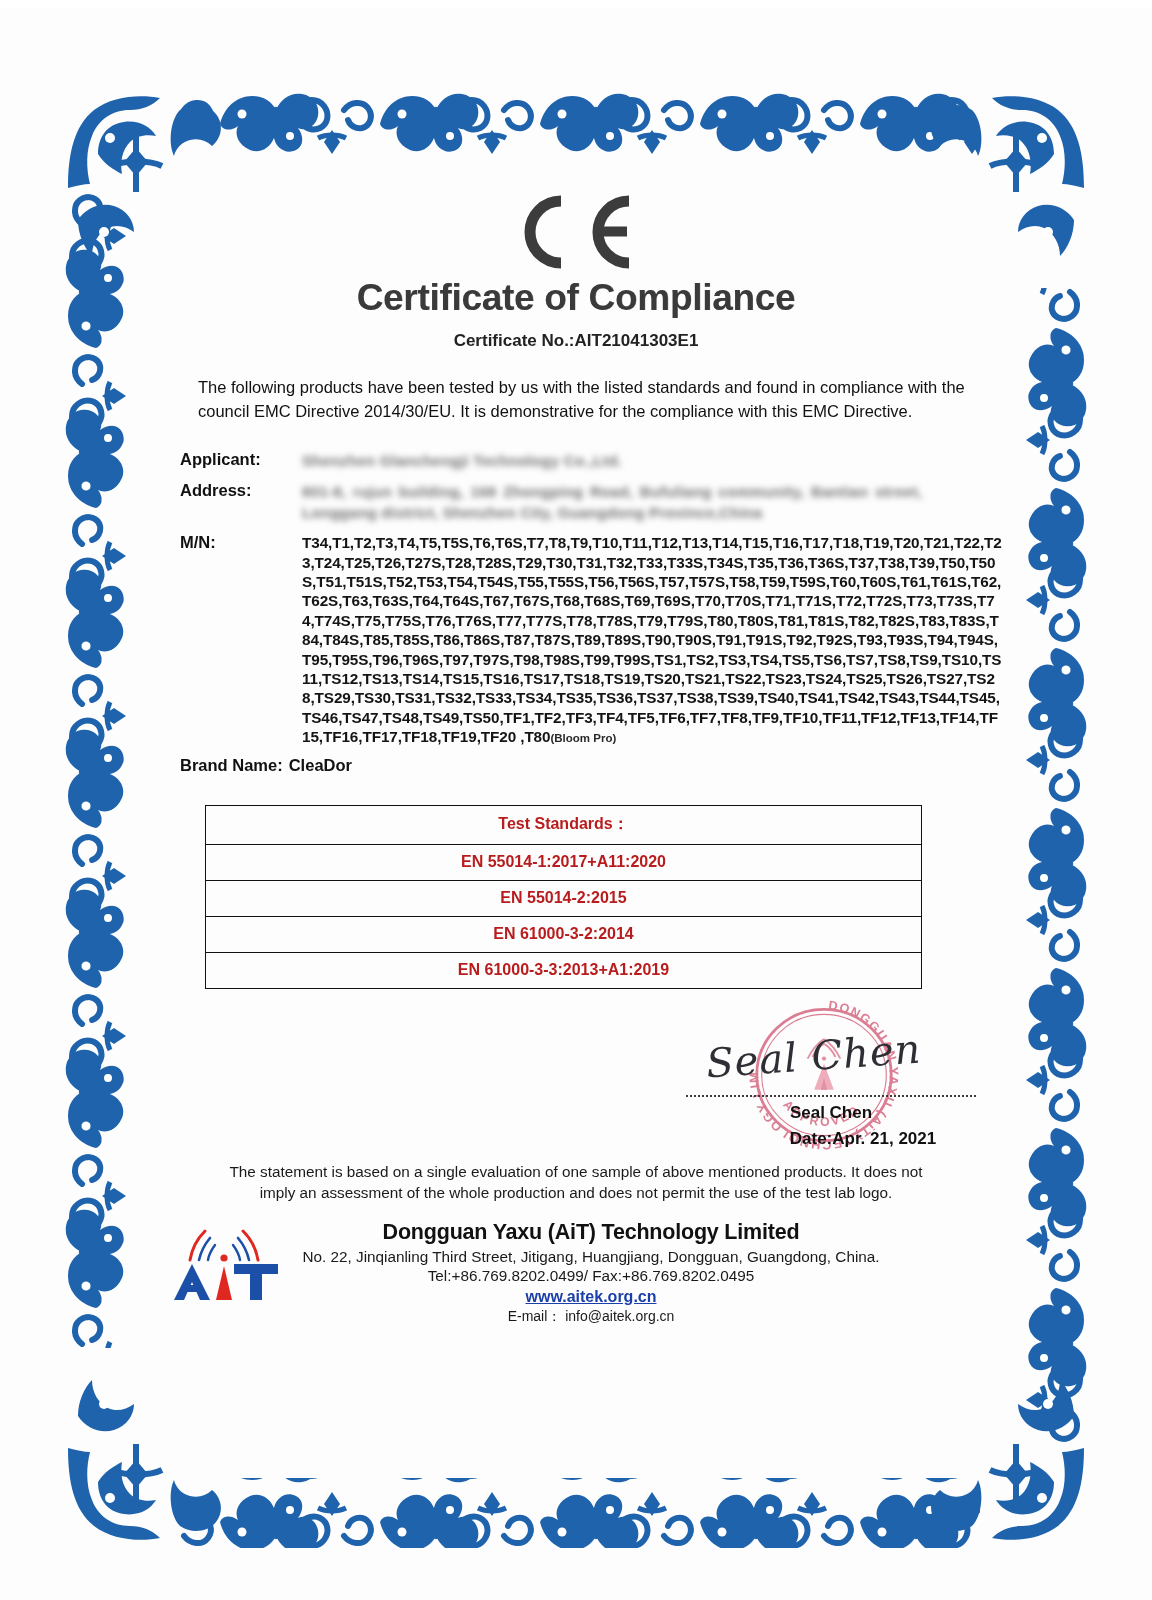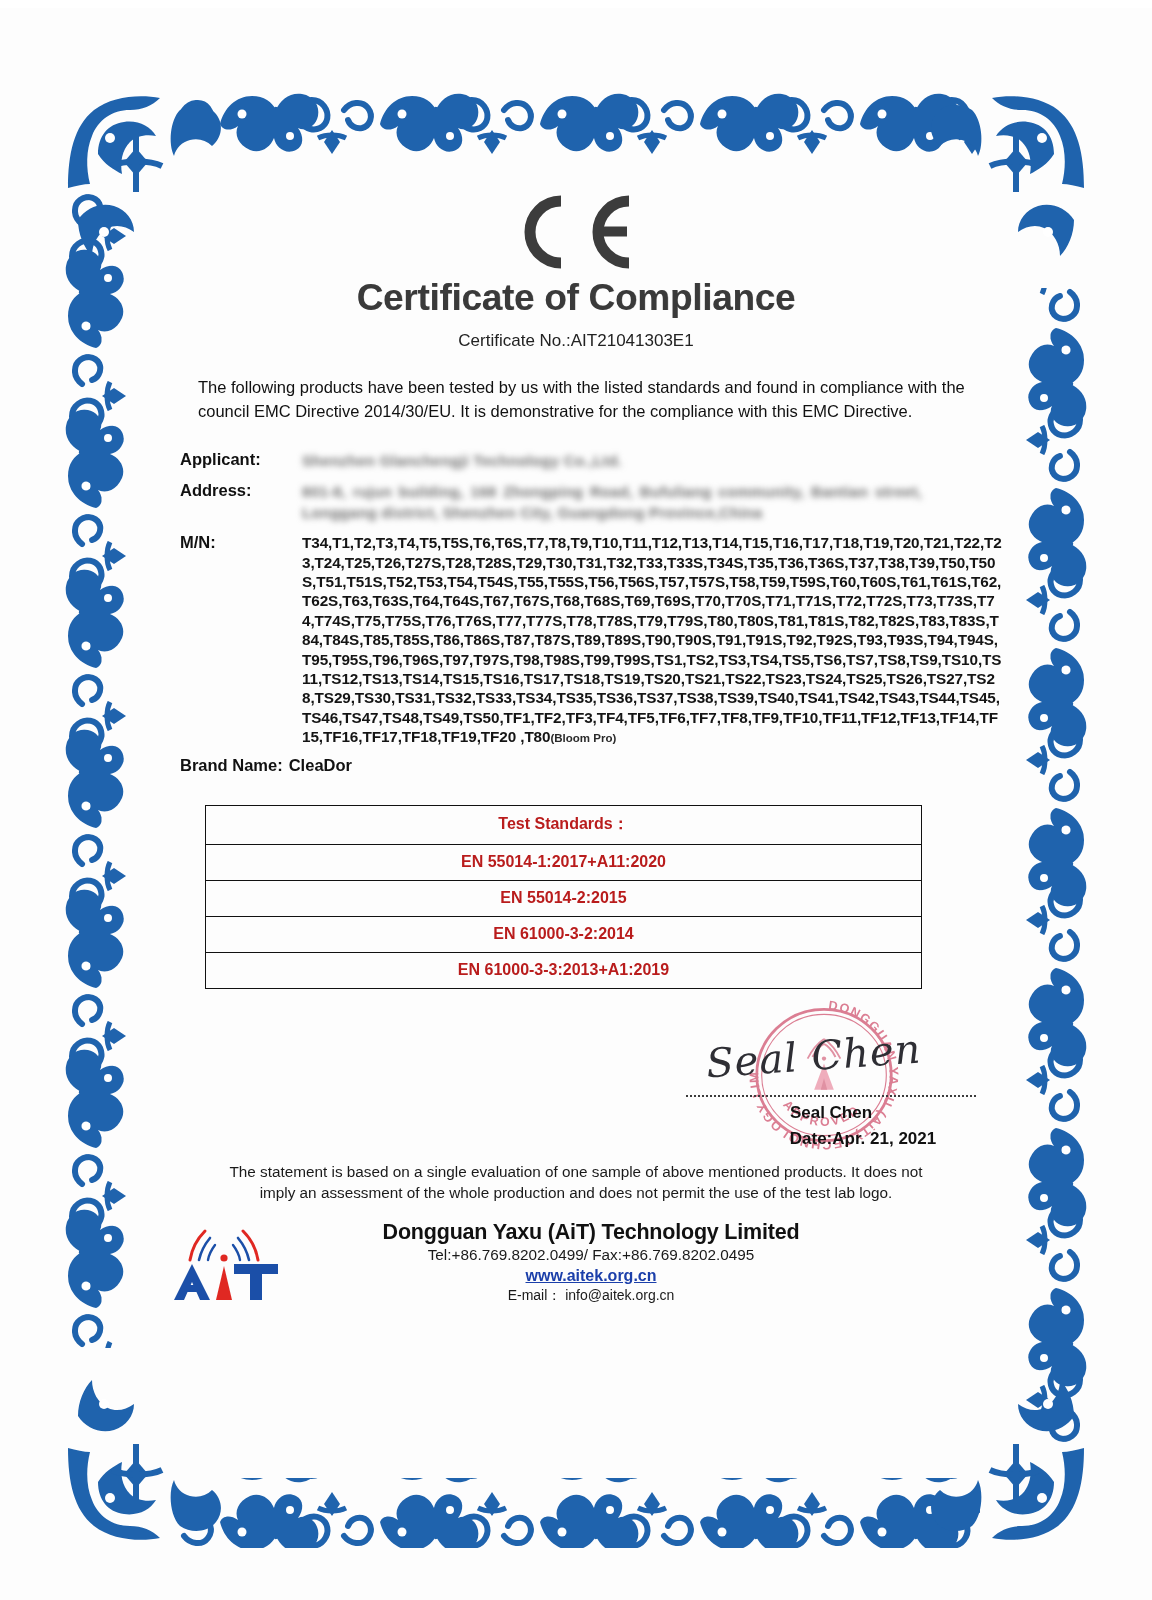--- a/index.html
+++ b/index.html
@@ -52,21 +52,21 @@
     font-size: 37px;
     font-weight: bold;
     letter-spacing: -0.3px;
     color: #3a3a3a;
     margin-top: 2px;
     text-shadow: 0.4px 0.4px 0 rgba(0,0,0,0.25);
   }
   .cert-no {
     text-align: center;
     font-size: 17px;
-    font-weight: normal;
+    font-weight: bold;
     color: #222;
     margin-top: 12px;
   }
 
   .intro {
     margin: 25px 0 0 48px;
     font-size: 16.5px;
     font-weight: normal;
     line-height: 1.45;
     color: #111;
@@ -461,20 +461,21 @@
 
           <path d="M44,76 L52,42 L60,76 Z" fill="#e02822"></path>
 
           <rect x="62" y="40" width="44" height="10" fill="#1b4fa8"></rect>
           <rect x="78" y="40" width="12" height="36" fill="#1b4fa8"></rect>
         </svg>
       </div>
 
       <div class="footer-text">
         <div class="company-name">Dongguan Yaxu (AiT) Technology Limited</div>
+        <div class="company-addr">No. 22, Jinqianling Third Street, Jitigang, Huangjiang, Dongguan, Guangdong, China.</div>
         <div class="company-tel">Tel:+86.769.8202.0499/ Fax:+86.769.8202.0495</div>
         <div class="company-web">www.aitek.org.cn</div>
         <div class="company-mail">E-mail： info@aitek.org.cn</div>
       </div>
     </div>
 
   </div>
 </div>
 
 </body></html>

